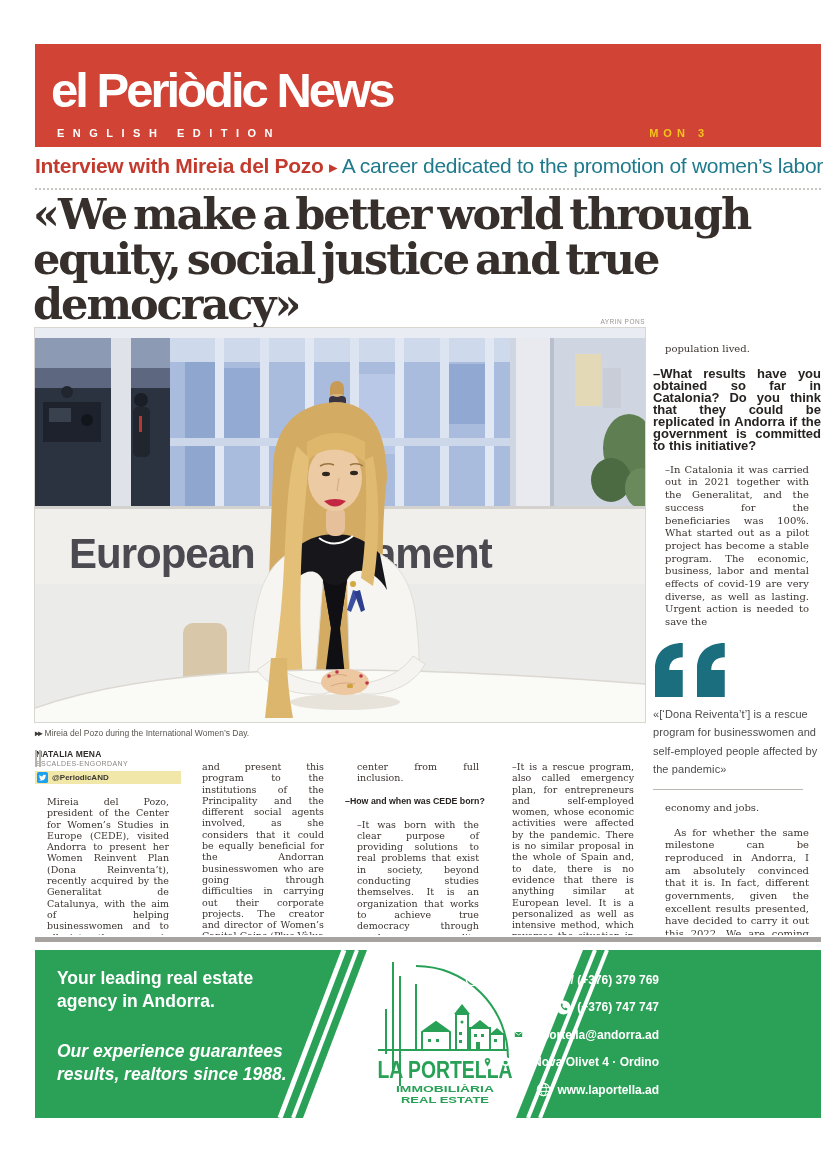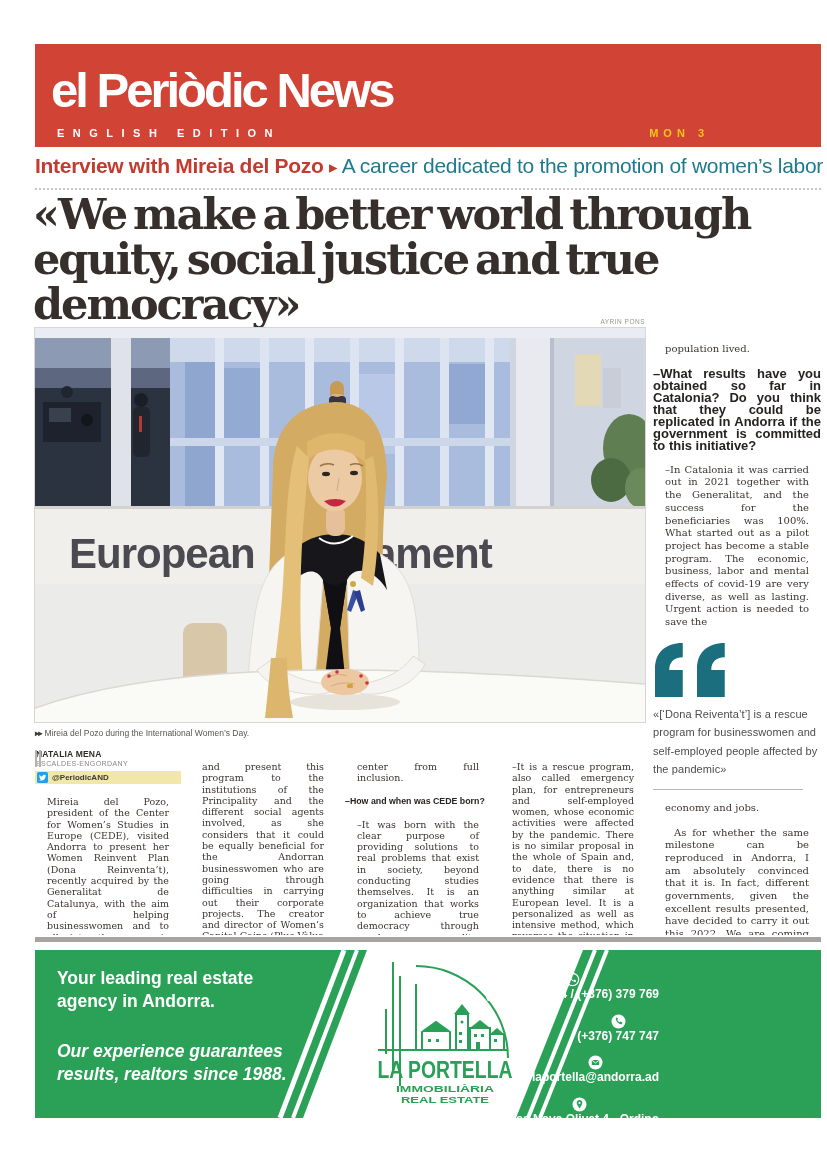--- a/index.html
+++ b/index.html
@@ -71,22 +71,22 @@
   
   .ad{position:absolute;left:35px;top:950px;width:654px;height:168px;}
   .ad-bg{position:absolute;left:0;top:0;}
   .ad-title{position:absolute;left:22px;top:17px;width:230px;font-size:17.5px;font-weight:bold;
         color:#fff;line-height:1.3;}
   .ad-tagline{position:absolute;left:22px;top:90px;width:230px;font-size:17.5px;font-weight:bold;
         font-style:italic;color:#fff;line-height:1.32;}
   .ad-logo{position:absolute;left:303px;top:4px;}
   .ad-contacts{position:absolute;right:30px;top:22px;display:flex;flex-direction:column;
         align-items:flex-end;gap:12.5px;}
-  .contact-row{display:flex;align-items:center;color:#fff;font-size:12px;font-weight:bold;
-        white-space:nowrap;flex-direction:column;}
+  .contact-row{display:flex;align-items:center;gap:6px;color:#fff;font-size:12px;font-weight:bold;
+        white-space:nowrap;}
   .contact-row svg{flex:0 0 auto;}
 </style>
 </head>
 <body>
 
 <div class="page">
 
   <header class="masthead">
     <div class="mast-title">el Periòdic News</div>
     <div class="mast-edition">ENGLISH EDITION</div>

